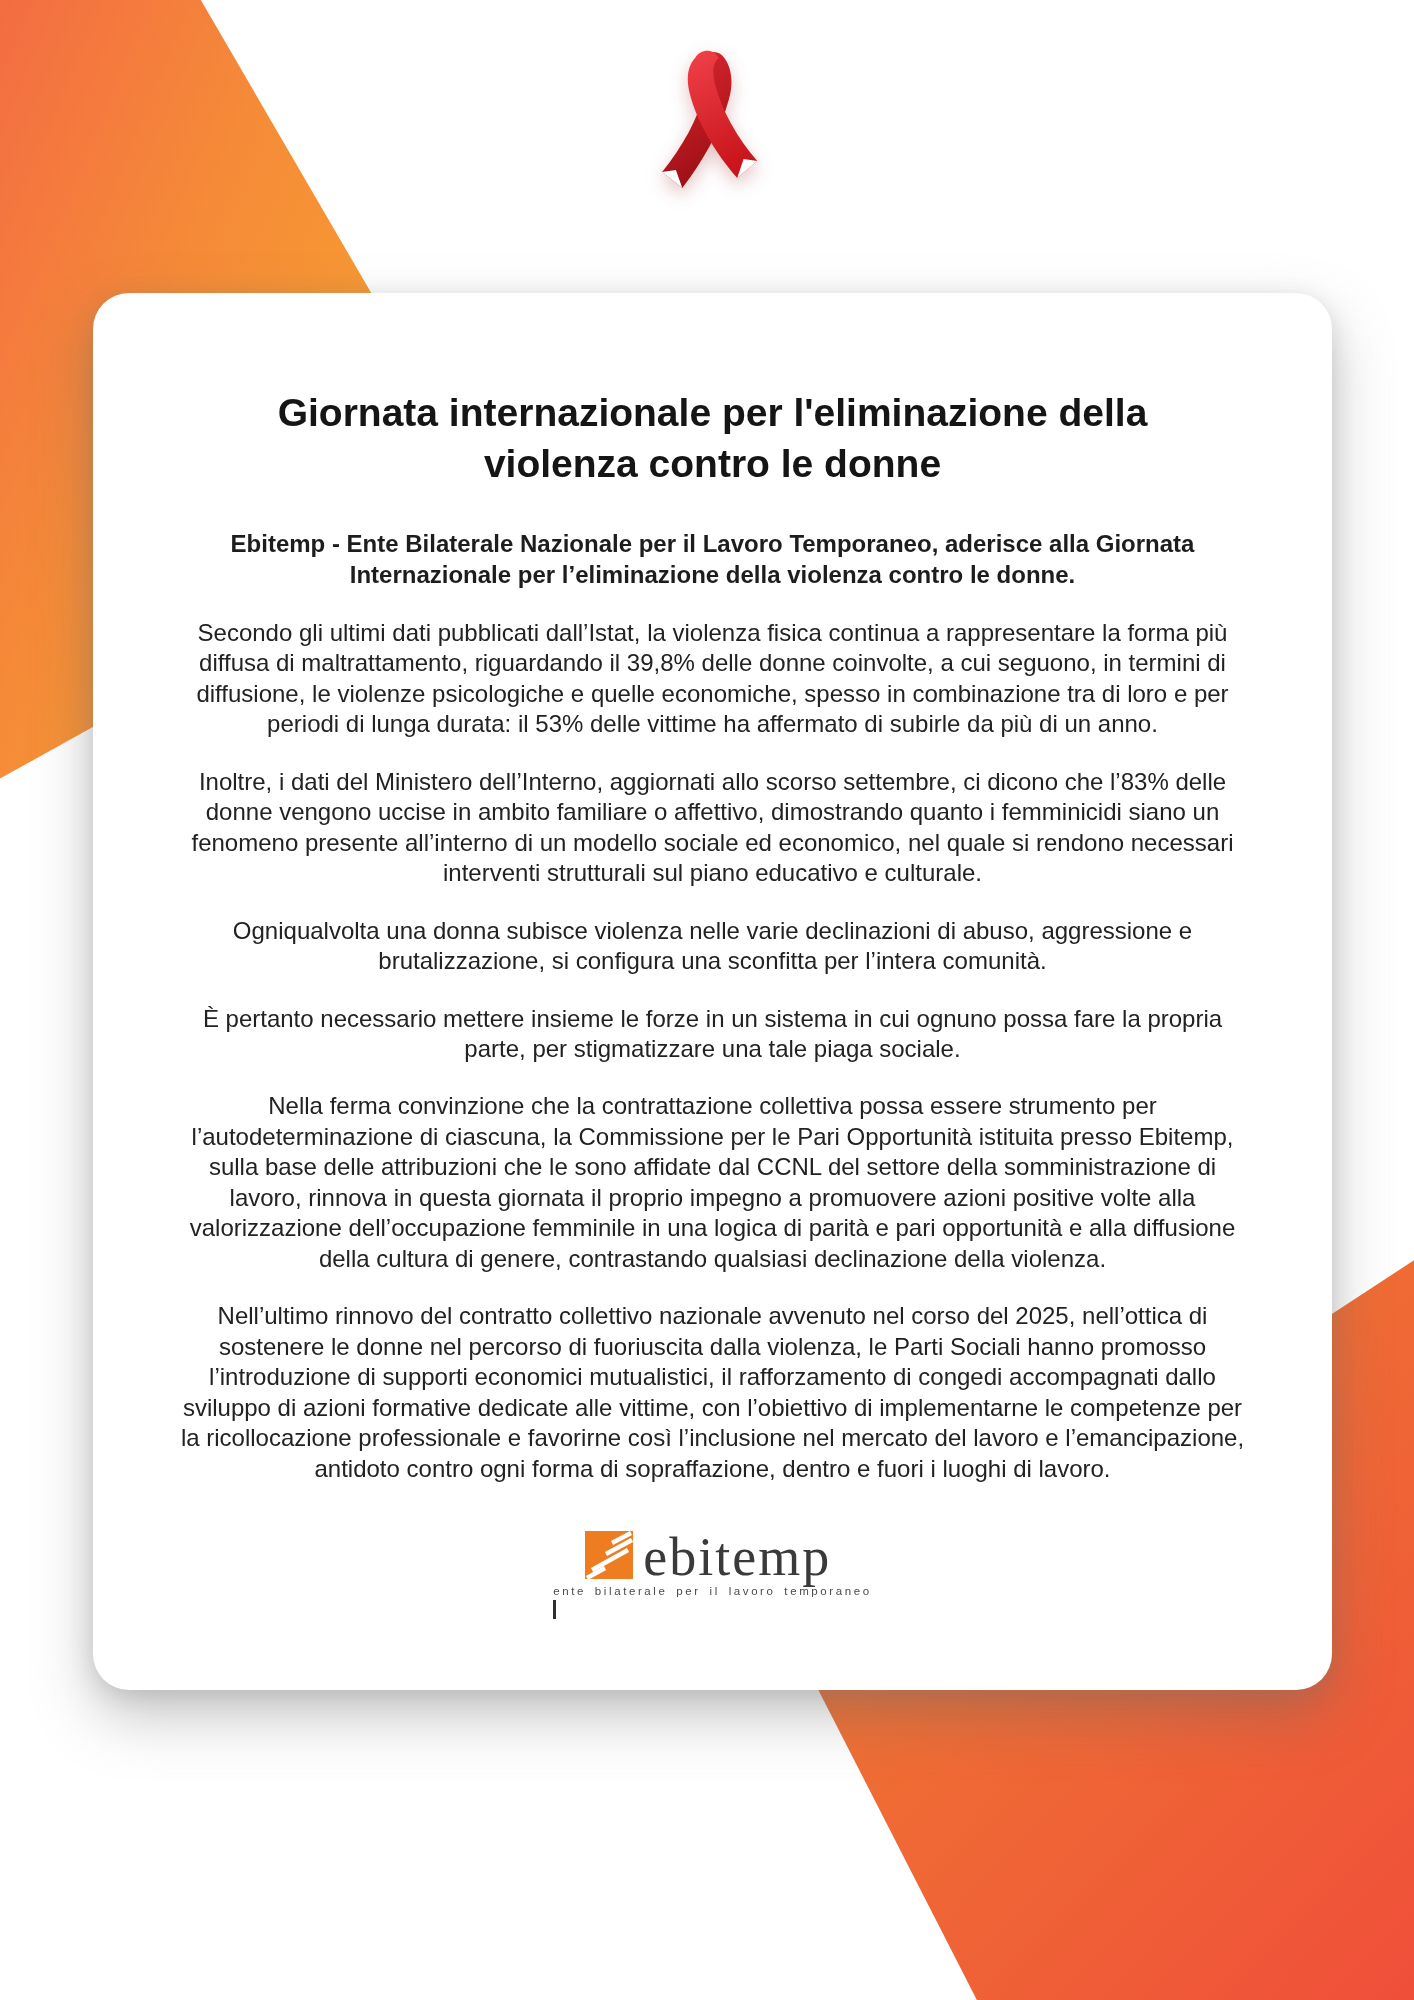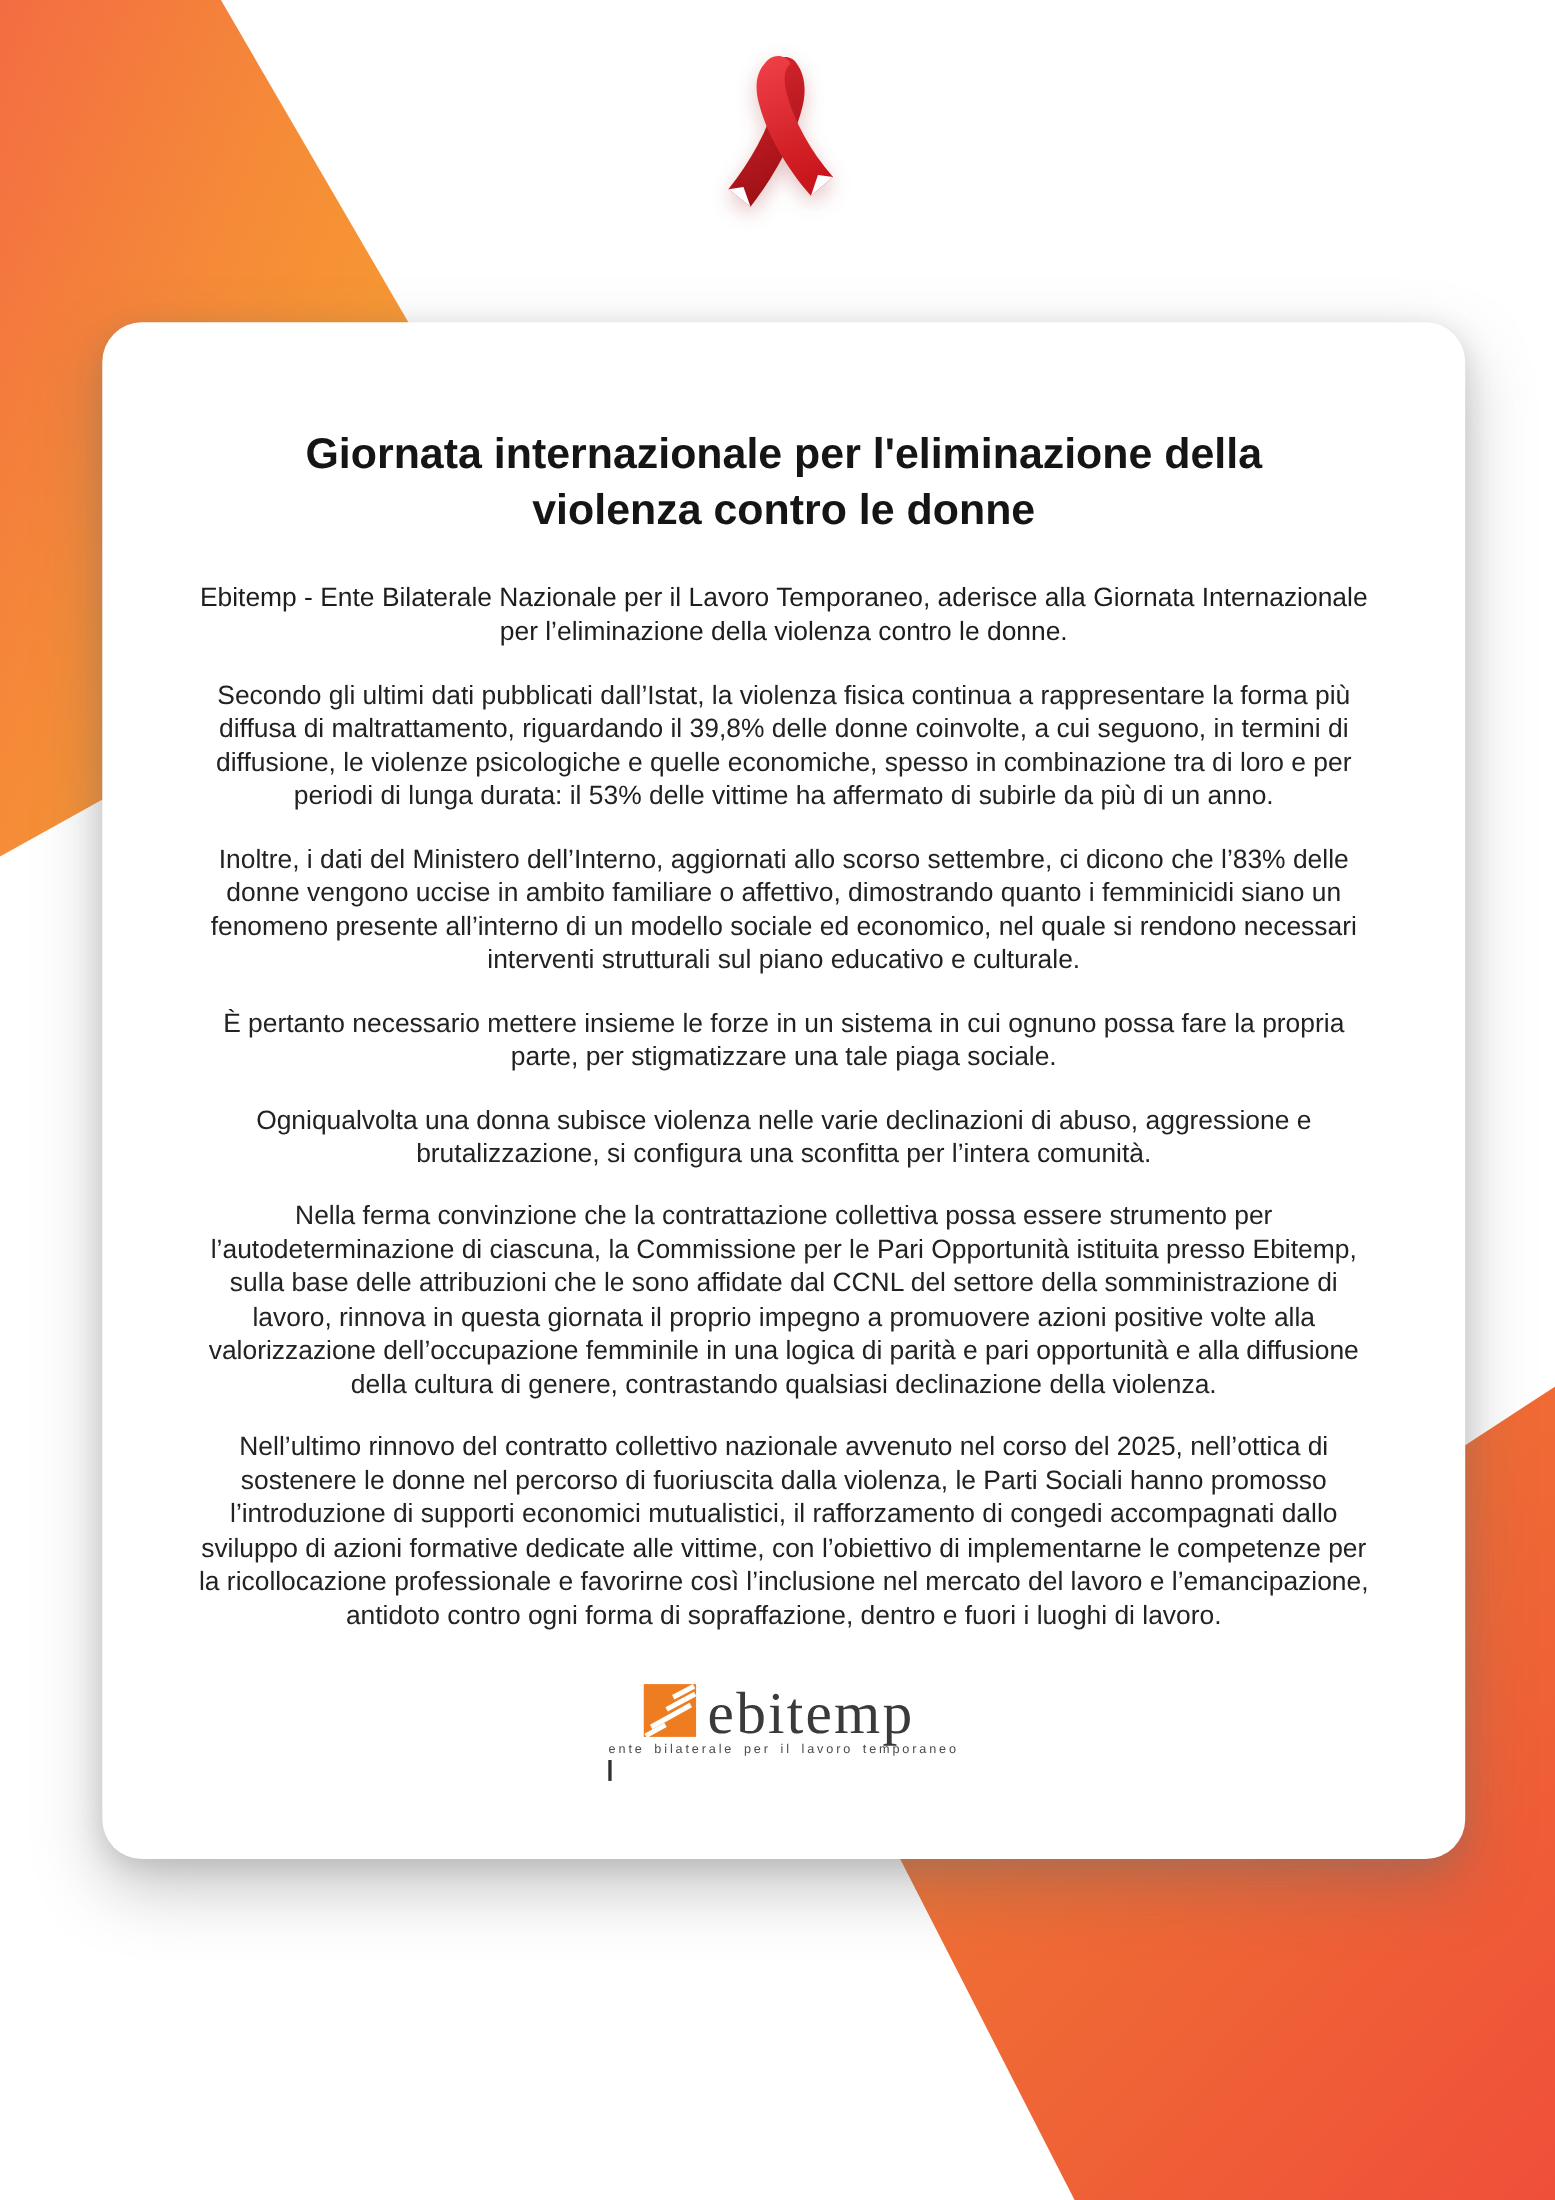--- a/index.html
+++ b/index.html
@@ -28,21 +28,21 @@
     box-shadow:0 26px 60px rgba(105,105,105,.38), 0 6px 22px rgba(120,120,120,.22);
     box-sizing:border-box;
     padding:95px 44px 0 44px;
     text-align:center;
   }
   .page-title{
     font-size:39px;font-weight:700;color:#151515;line-height:1.3;
     max-width:1020px;margin:0 auto 40px auto;letter-spacing:0;
   }
   .lead{
-    font-weight:400;font-size:24px;color:#1d1d1d;line-height:1.28;
+    font-weight:700;font-size:24px;color:#1d1d1d;line-height:1.28;
     max-width:1080px;margin:0 auto 27px auto;text-align:center;
   }
   .para{
     font-weight:400;font-size:24px;color:#222222;line-height:1.27;
     max-width:1078px;margin:0 auto 27px auto;
   }
   
   .logo{
     margin-top:20px;
     display:inline-block;
@@ -115,23 +115,23 @@
 
   <h1 class="page-title">Giornata internazionale per l'eliminazione della violenza contro le donne</h1>
 
   <p class="lead">Ebitemp - Ente Bilaterale Nazionale per il Lavoro Temporaneo, aderisce alla Giornata Internazionale per l’eliminazione della violenza contro le donne.</p>
 
 
   <p class="para">Secondo gli ultimi dati pubblicati dall’Istat, la violenza fisica continua a rappresentare la forma più diffusa di maltrattamento, riguardando il 39,8% delle donne coinvolte, a cui seguono, in termini di diffusione, le violenze psicologiche e quelle economiche, spesso in combinazione tra di loro e per periodi di lunga durata: il 53% delle vittime ha affermato di subirle da più di un anno.</p>
 
   <p class="para">Inoltre, i dati del Ministero dell’Interno, aggiornati allo scorso settembre, ci dicono che l’83% delle donne vengono uccise in ambito familiare o affettivo, dimostrando quanto i femminicidi siano un fenomeno presente all’interno di un modello sociale ed economico, nel quale si rendono necessari interventi strutturali sul piano educativo e culturale.</p>
 
+  <p class="para">Ogniqualvolta una donna subisce violenza nelle varie declinazioni di abuso, aggressione e brutalizzazione, si configura una sconfitta per l’intera comunità.</p>
+
   <p class="para">È pertanto necessario mettere insieme le forze in un sistema in cui ognuno possa fare la propria parte, per stigmatizzare una tale piaga sociale.</p>
-
-  <p class="para">Ogniqualvolta una donna subisce violenza nelle varie declinazioni di abuso, aggressione e brutalizzazione, si configura una sconfitta per l’intera comunità.</p>
 
   <p class="para">Nella ferma convinzione che la contrattazione collettiva possa essere strumento per l’autodeterminazione di ciascuna, la Commissione per le Pari Opportunità istituita presso Ebitemp, sulla base delle attribuzioni che le sono affidate dal CCNL del settore della somministrazione di lavoro, rinnova in questa giornata il proprio impegno a promuovere azioni positive volte alla valorizzazione dell’occupazione femminile in una logica di parità e pari opportunità e alla diffusione della cultura di genere, contrastando qualsiasi declinazione della violenza.</p>
 
   <p class="para">Nell’ultimo rinnovo del contratto collettivo nazionale avvenuto nel corso del 2025, nell’ottica di sostenere le donne nel percorso di fuoriuscita dalla violenza, le Parti Sociali hanno promosso l’introduzione di supporti economici mutualistici, il rafforzamento di congedi accompagnati dallo sviluppo di azioni formative dedicate alle vittime, con l’obiettivo di implementarne le competenze per la ricollocazione professionale e favorirne così l’inclusione nel mercato del lavoro e l’emancipazione, antidoto contro ogni forma di sopraffazione, dentro e fuori i luoghi di lavoro.</p>
 
   
   <div class="logo">
     <div class="logo-row">
       <svg class="logo-mark" viewBox="0 0 48 48">
         <rect x="0" y="0" width="48" height="48" fill="#ee7d22"></rect>

